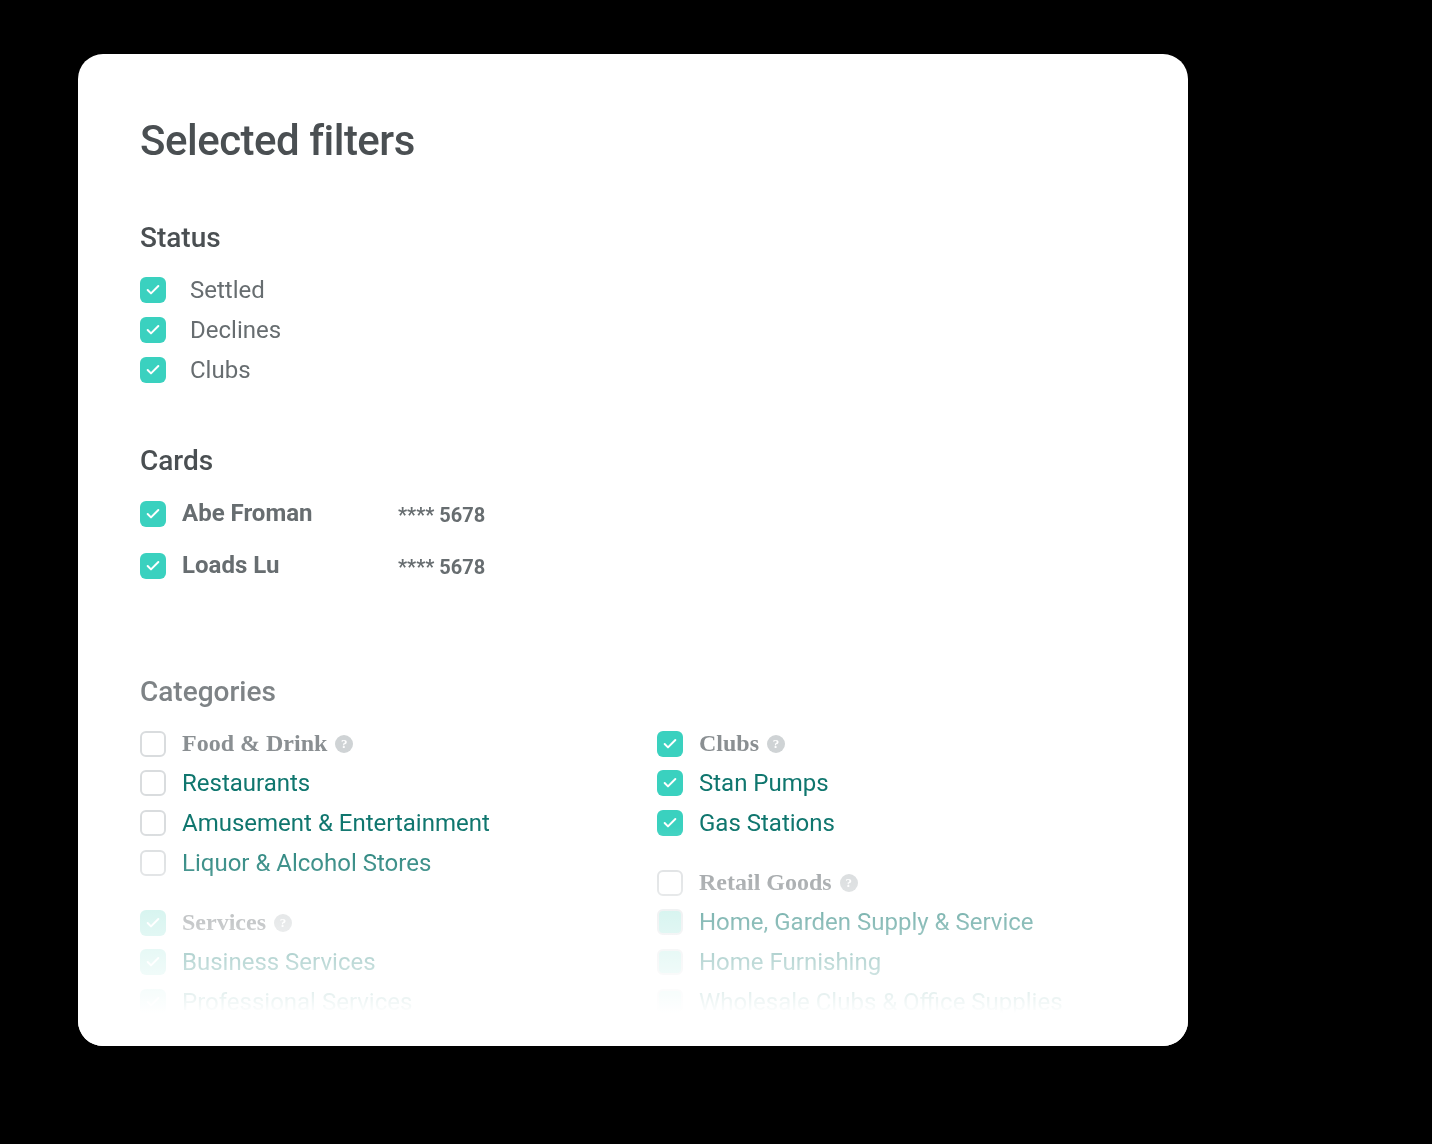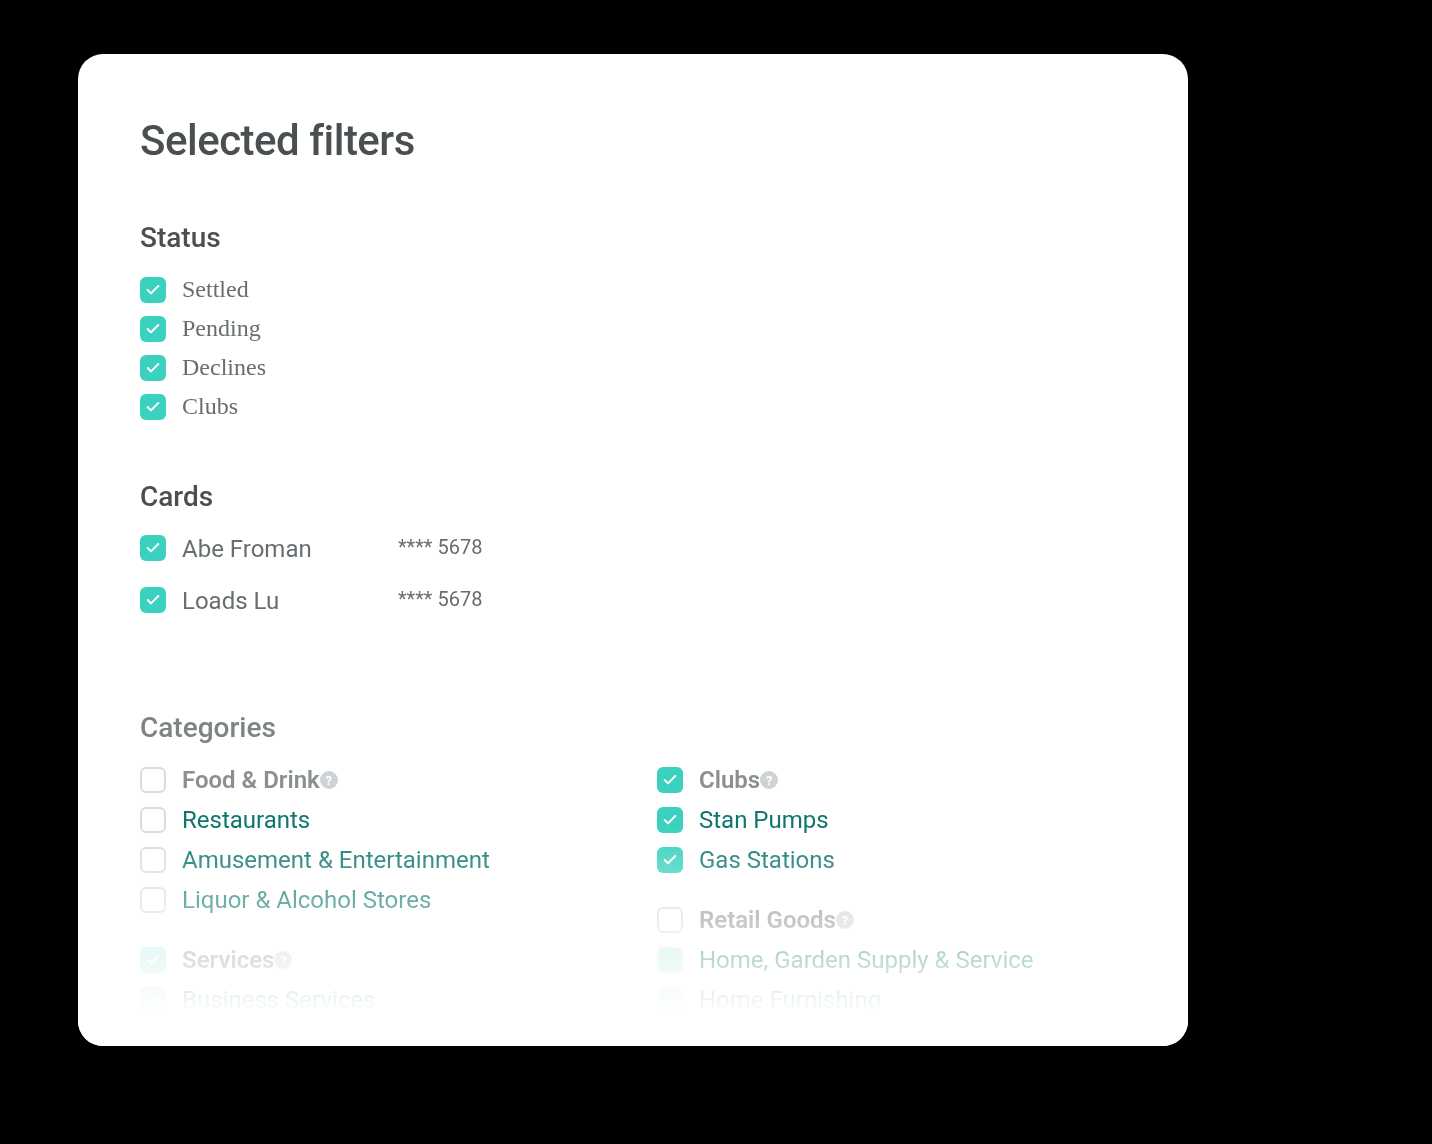--- a/index.html
+++ b/index.html
@@ -40,47 +40,47 @@
     .section-cards  { flex: 1; }
     .section-heading {
       font-size: 28px;
       font-weight: 500;
       color: #4a4f52;
       margin-bottom: 22px;
     }
     .chk-row {
       display: flex;
       align-items: center;
-      gap: 16px;
+      gap: 24px;
       margin-bottom: 12px;
       cursor: pointer;
-      font-family: Liberation Serif, serif;
     }
     .chk {
       width: 26px;
       height: 26px;
       border-radius: 6px;
       flex-shrink: 0;
       display: flex;
       align-items: center;
       justify-content: center;
     }
     .chk.checked { background: #3ad1bf; }
     .chk.unchecked { border: 2px solid #d9dcde; background: #fff; }
     .chk svg { width: 16px; height: 16px; stroke: #fff; stroke-width: 3; fill: none; stroke-linecap: round; stroke-linejoin: round; }
     .chk-label {
       font-size: 24px;
       color: #676d70;
     }
     .card-entry {
       display: flex;
-      align-items: flex-start;
+      align-items: flex-end;
       gap: 16px;
       margin-bottom: 24px;
       cursor: pointer;
+      font-weight: bold;
     }
     .card-name-col { width: 200px; font-size: 24px; color: #676d70; }
     .card-num-col  { font-size: 20px; color: #676d70; }
     .categories-title {
       font-size: 28px;
       font-weight: 500;
       color: #7e8386;
       margin-bottom: 22px;
     }
     .cat-columns { display: flex; gap: 48px; }
@@ -92,21 +92,22 @@
       gap: 16px;
       margin-bottom: 12px;
       cursor: pointer;
     }
     .cat-parent-label {
       font-size: 24px;
       font-weight: 600;
       color: #8a8f92;
       display: flex;
       align-items: center;
-      gap: 0;
+      gap: 8px;
+      font-family: Liberation Serif, serif;
     }
     .cat-child-label {
       font-size: 24px;
       color: #0f766e;
     }
     .help-icon {
       width: 18px;
       height: 18px;
       border-radius: 50%;
       background: #cfd3d5;
@@ -144,28 +145,20 @@
               </svg>
             </div>
             <span class="chk-label">Settled</span>
           </div>
           <div class="chk-row">
             <div class="chk checked">
               <svg viewBox="0 0 24 24">
                 <polyline points="4 12 9 17 20 6"></polyline>
               </svg>
             </div>
-            <span class="chk-label">Pending</span>
-          </div>
-          <div class="chk-row">
-            <div class="chk checked">
-              <svg viewBox="0 0 24 24">
-                <polyline points="4 12 9 17 20 6"></polyline>
-              </svg>
-            </div>
             <span class="chk-label">Declines</span>
           </div>
           <div class="chk-row">
             <div class="chk checked">
               <svg viewBox="0 0 24 24">
                 <polyline points="4 12 9 17 20 6"></polyline>
               </svg>
             </div>
             <span class="chk-label">Clubs</span>
           </div>

